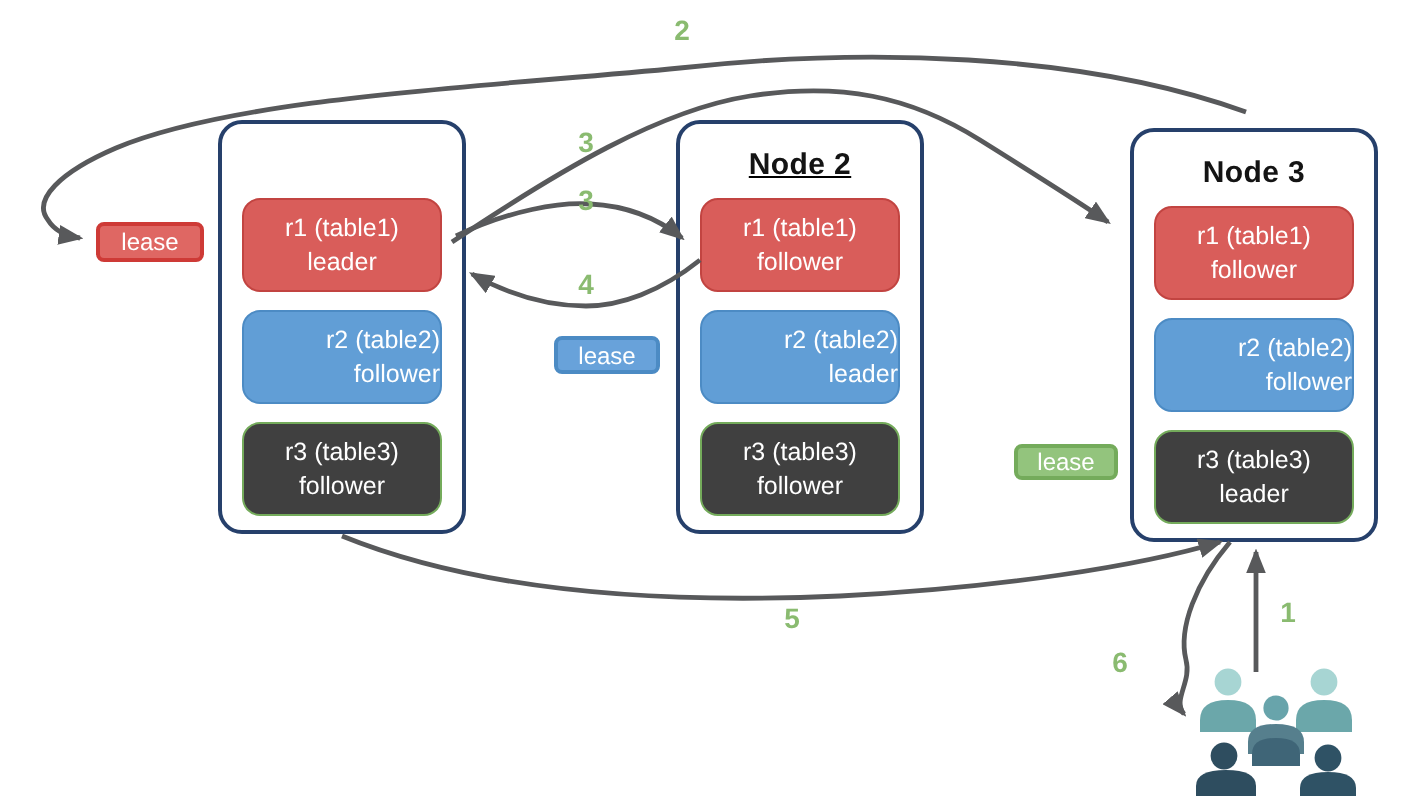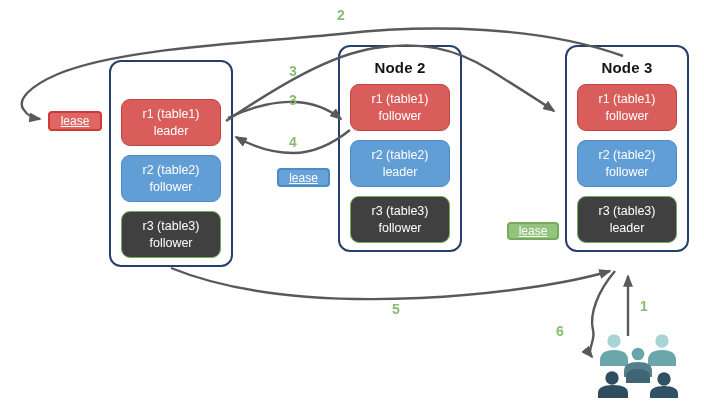--- a/index.html
+++ b/index.html
@@ -16,28 +16,28 @@
     text-align:center;font-weight:bold;font-size:15px;color:#141414;
     margin-top:12px;letter-spacing:0.2px;
   }
   .replica{
     position:absolute;left:10px;width:100px;height:47px;border-radius:9px;
     color:#ffffff;font-size:12.5px;line-height:1.32;text-align:center;
     display:flex;flex-direction:column;justify-content:center;
     border:1.5px solid transparent;box-sizing:border-box;
   }
   .replica.red{background:#d95d5a;border-color:#c24441;}
-  .replica.blue{background:#619ed6;border-color:#4c8bc4;}
+  .replica.blue{background:#619ed6;border-color:#4c8bc4;text-align:right;}
   .replica.green{background:#404040;border-color:#74ab5b;}
   .slot0{top:37px;text-align:center;} .slot1{top:93px;} .slot2{top:149px;}
-  .node1{left:109px;top:60px;} .node2{left:338px;top:45px;} .node3{left:565px;top:45px;}
+  .node1{left:109px;top:60px;} .node2{left:338px;top:60px;text-decoration:underline;} .node3{left:565px;top:64px;}
   .lease{
     position:absolute;color:#ffffff;font-size:12px;text-align:left;
     border-radius:4px;border:2px solid transparent;box-sizing:border-box;
-    display:flex;align-items:center;justify-content:center;z-index:3;text-decoration:underline;
+    display:flex;align-items:center;justify-content:center;z-index:3;
   }
   .lease.red{left:48px;top:111px;width:54px;height:20px;background:#df6763;border-color:#ce3a36;}
   .lease.blue{left:277px;top:168px;width:53px;height:19px;background:#68a2da;border-color:#4c8bc4;}
   .lease.green{left:507px;top:222px;width:52px;height:18px;background:#93c47d;border-color:#74ab5b;}
   .step{
     position:absolute;transform:translate(-50%,-50%);
     color:#8abb70;font-weight:bold;font-size:14px;z-index:3;
   }
   .s1{left:644px;top:306px;} .s2{left:341px;top:15px;}
   .s3a{left:293px;top:71px;} .s3b{left:293px;top:100px;}

